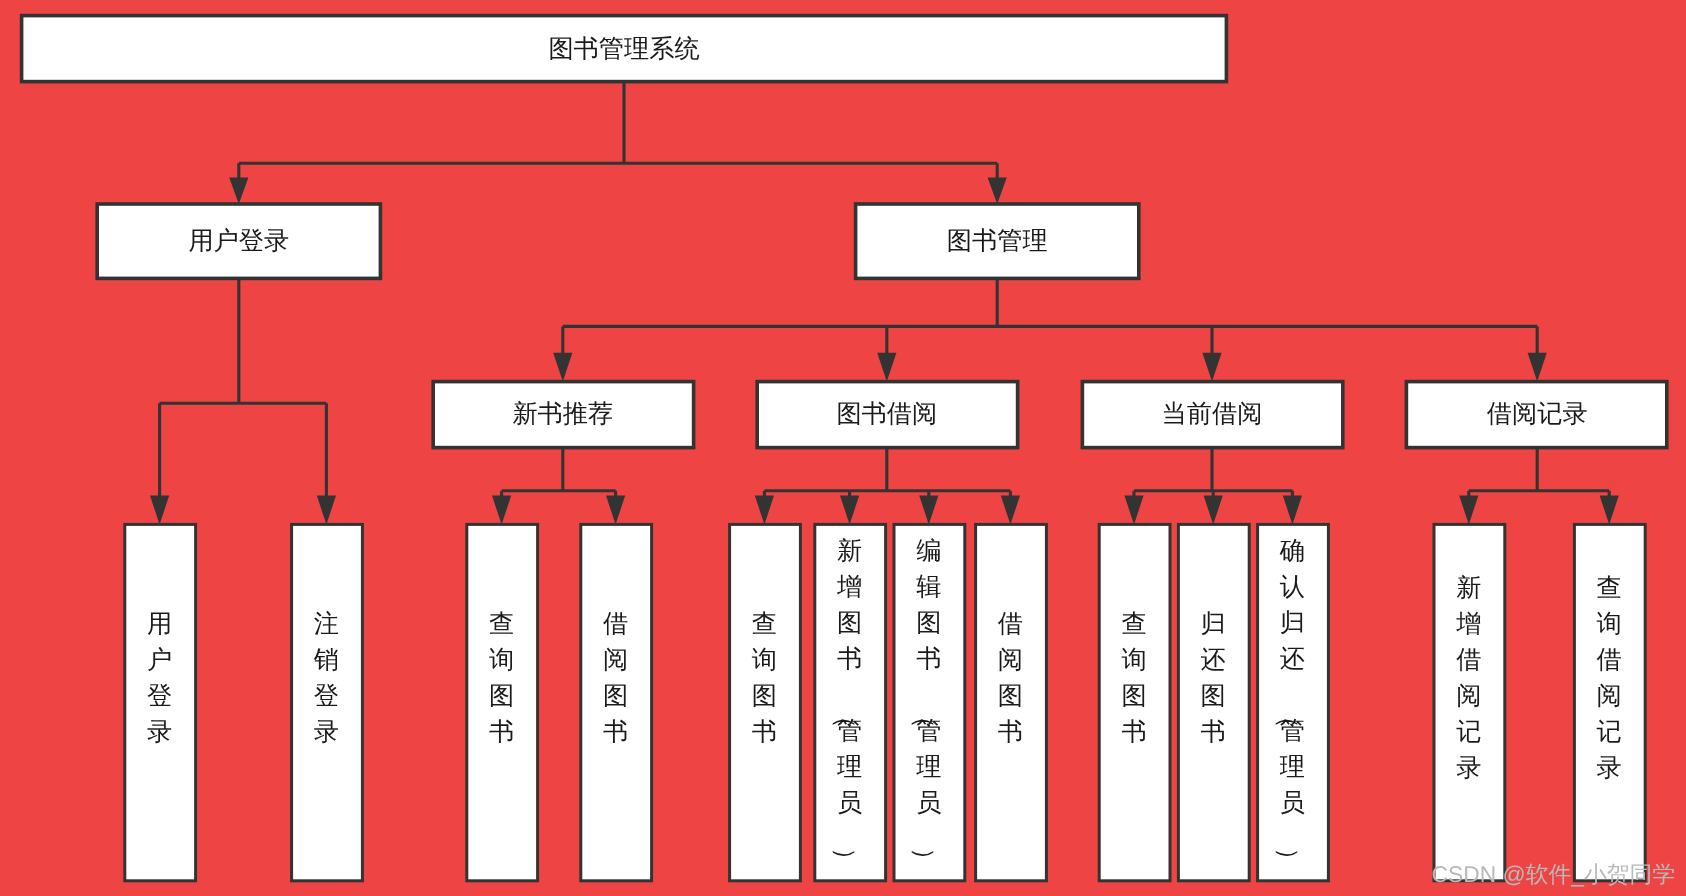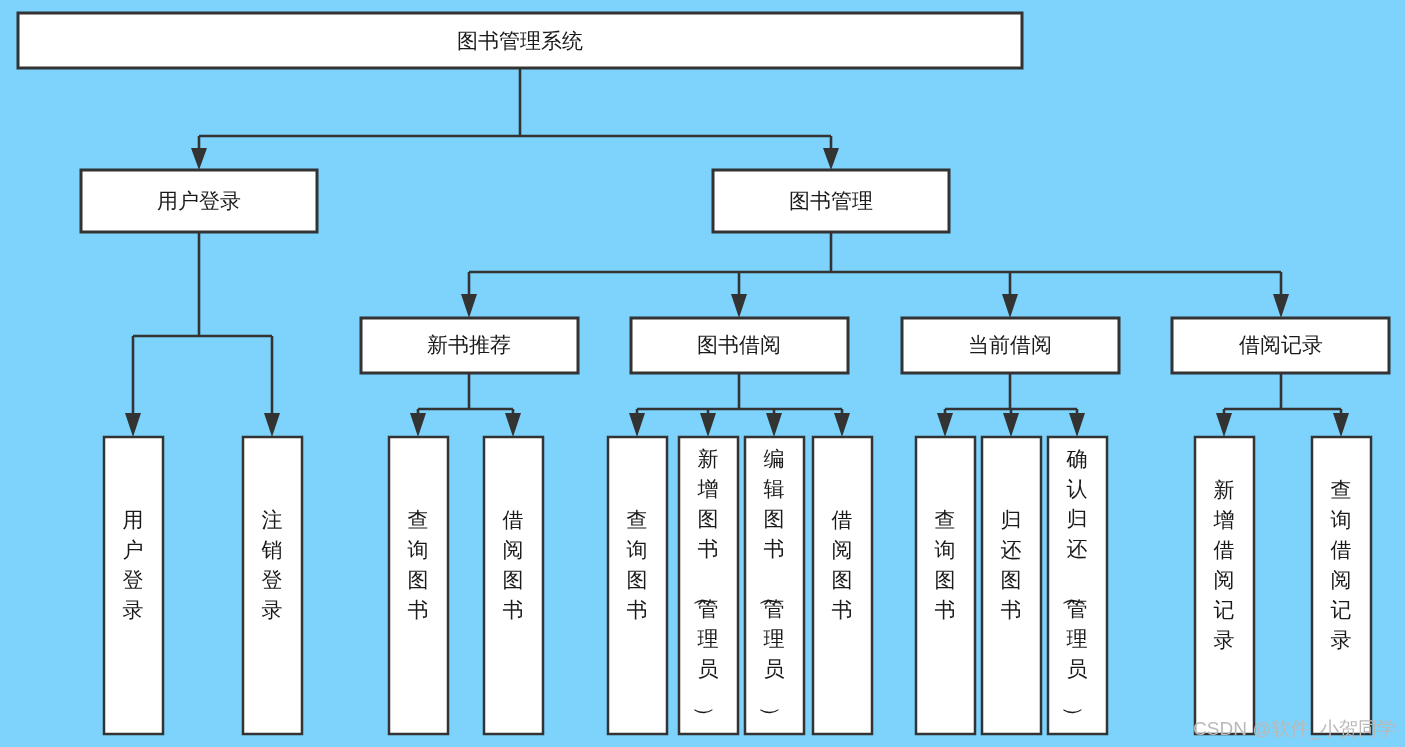--- a/index.html
+++ b/index.html
@@ -11,21 +11,21 @@
   body {
     width: 1405px;
     height: 747px;
     font-family: "Liberation Sans", "DejaVu Sans", sans-serif;
     overflow: hidden;
   }
   #diagram-root {
     position: relative;
     width: 1405px;
     height: 747px;
-    background: #7dd3fc;
+    background: #ef4444;
   }
   svg#diagram-svg {
     display: block;
     width: 1405px;
     height: 747px;
   }
   .node-box {
     fill: #ffffff;
     stroke: #333333;
     stroke-width: 3;

